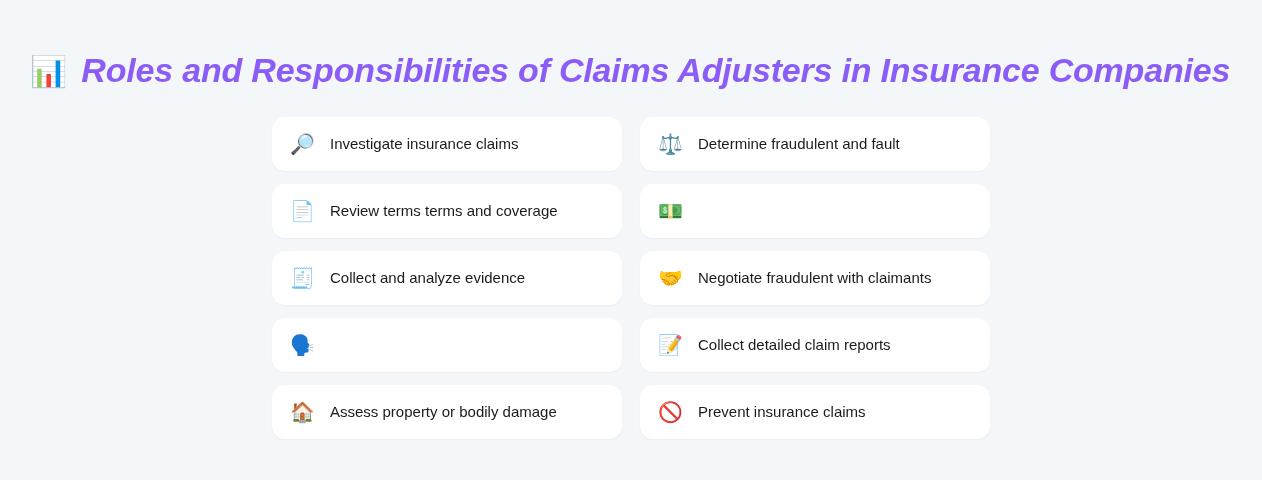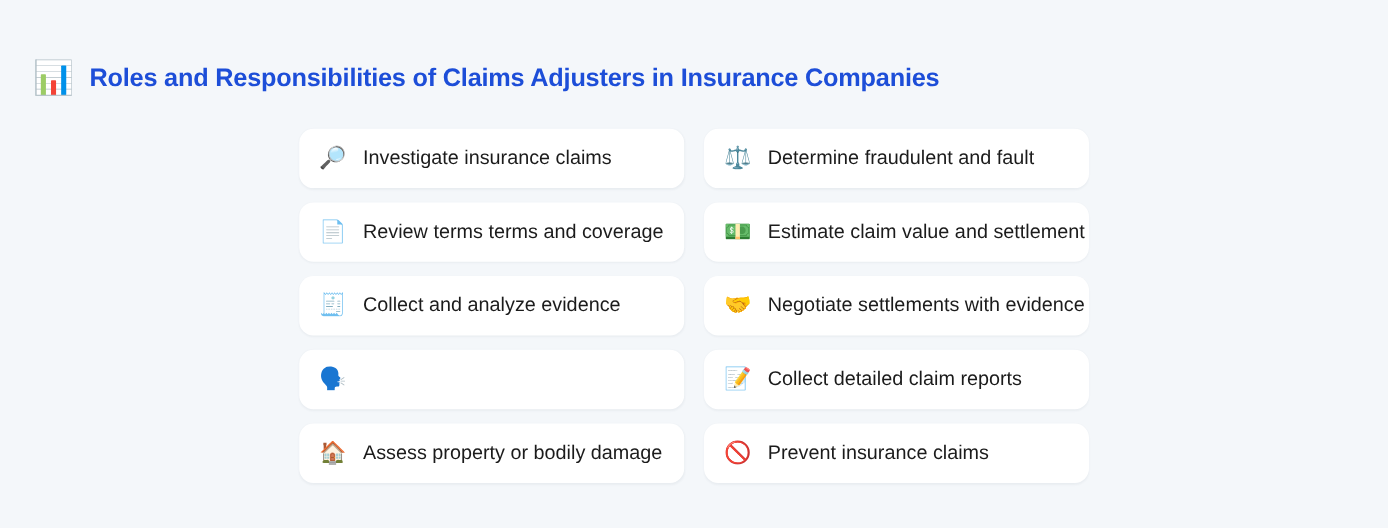--- a/index.html
+++ b/index.html
@@ -27,26 +27,27 @@
     height: 46px;
   }
   .header-icon {
     font-size: 30px;
     line-height: 1;
     flex: 0 0 auto;
     display: inline-block;
     transform: translateY(1px);
   }
   .page-title {
-    font-size: 23px;
+    font-size: 34px;
     font-weight: bold;
-    color: #1d4ed8;
+    color: #8b5cf6;
     letter-spacing: -0.2px;
     white-space: nowrap;
     line-height: 1.1;
+    font-style: italic;
   }
   .grid {
     position: absolute;
     left: 272px;
     top: 117px;
     width: 718px;
     display: grid;
     grid-template-columns: 350px 350px;
     column-gap: 18px;
     row-gap: 13px;
@@ -64,21 +65,21 @@
   .card-icon {
     font-size: 20px;
     line-height: 1;
     width: 30px;
     min-width: 30px;
     text-align: center;
     flex: 0 0 auto;
     display: inline-block;
   }
   .card-label {
-    font-size: 18px;
+    font-size: 15px;
     color: #1b1b1b;
     margin-left: 12px;
     line-height: 1.2;
     white-space: nowrap;
   }
 </style>
 </head>
 <body>
 
 <div class="page">
@@ -100,31 +101,30 @@
       <span class="card-label">Determine fraudulent and fault</span>
     </div>
 
     <div class="card">
       <span class="card-icon">📄</span>
       <span class="card-label">Review terms terms and coverage</span>
     </div>
 
     <div class="card">
       <span class="card-icon">💵</span>
-      <span class="card-label">Estimate claim value and settlement</span>
     </div>
 
     <div class="card">
       <span class="card-icon">🧾</span>
       <span class="card-label">Collect and analyze evidence</span>
     </div>
 
     <div class="card">
       <span class="card-icon">🤝</span>
-      <span class="card-label">Negotiate settlements with evidence</span>
+      <span class="card-label">Negotiate fraudulent with claimants</span>
     </div>
 
     <div class="card">
       <span class="card-icon">🗣️</span>
     </div>
 
     <div class="card">
       <span class="card-icon">📝</span>
       <span class="card-label">Collect detailed claim reports</span>
     </div>

